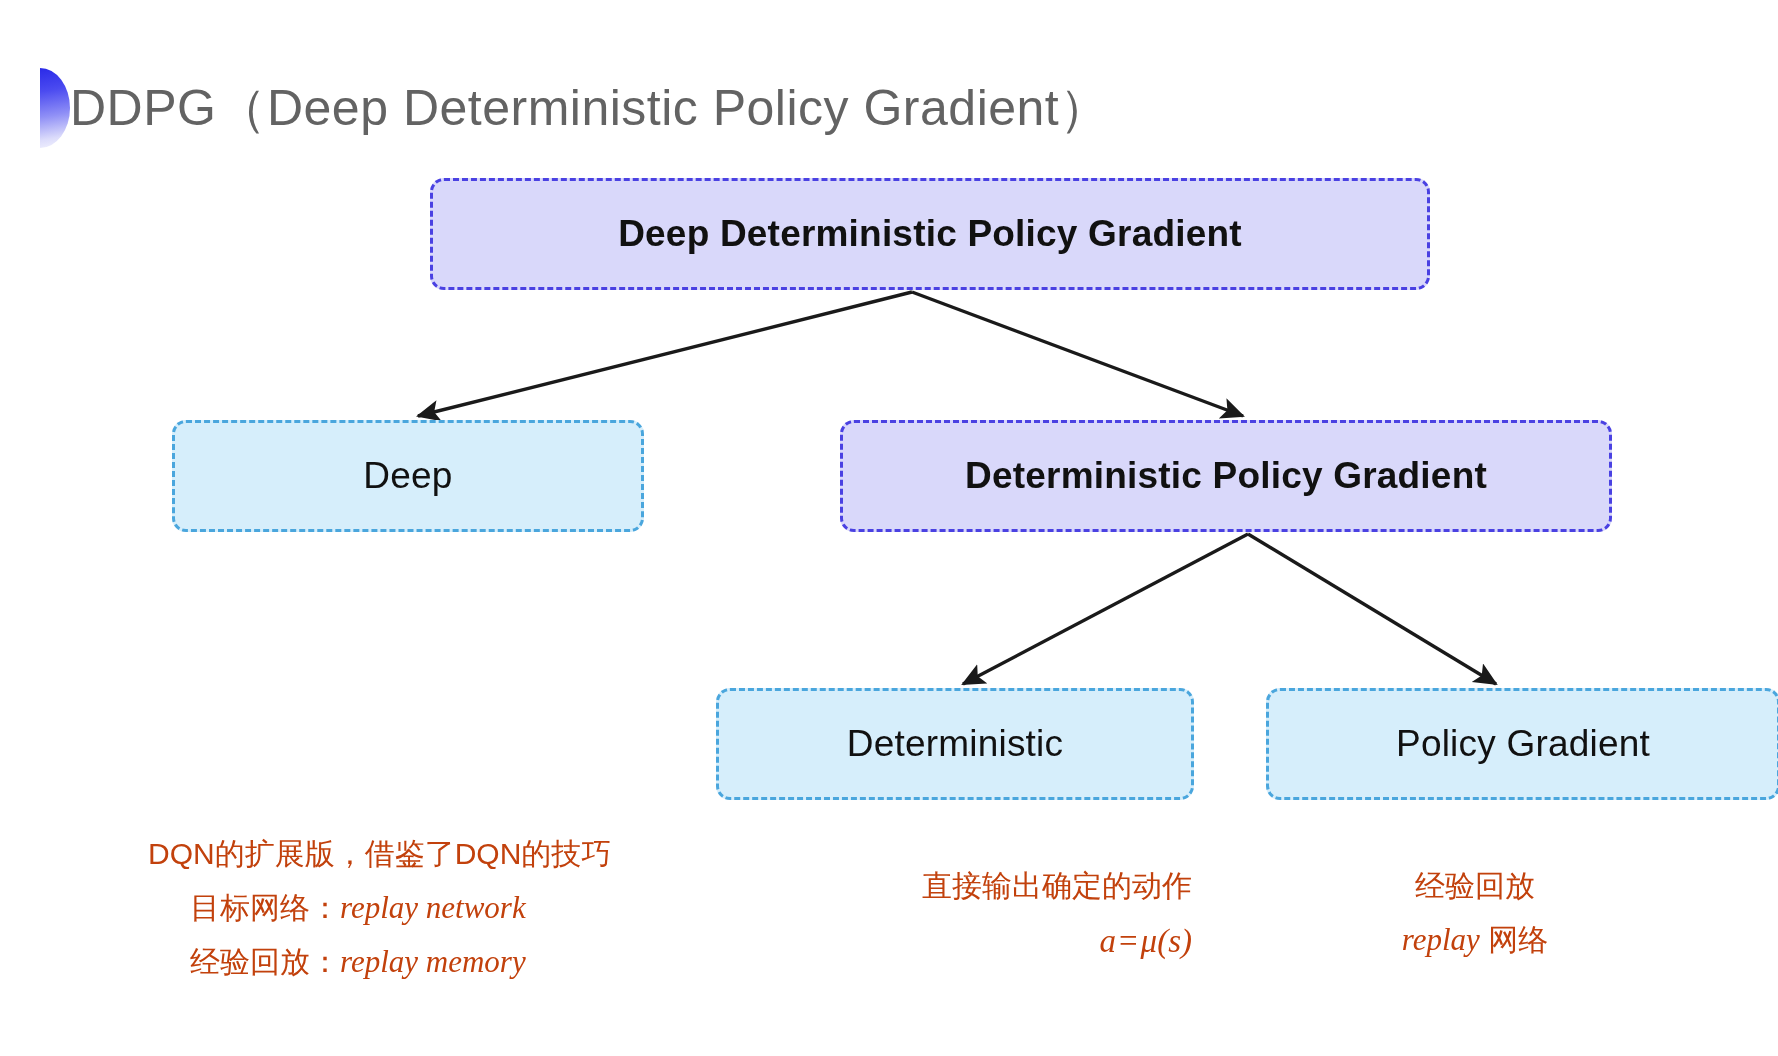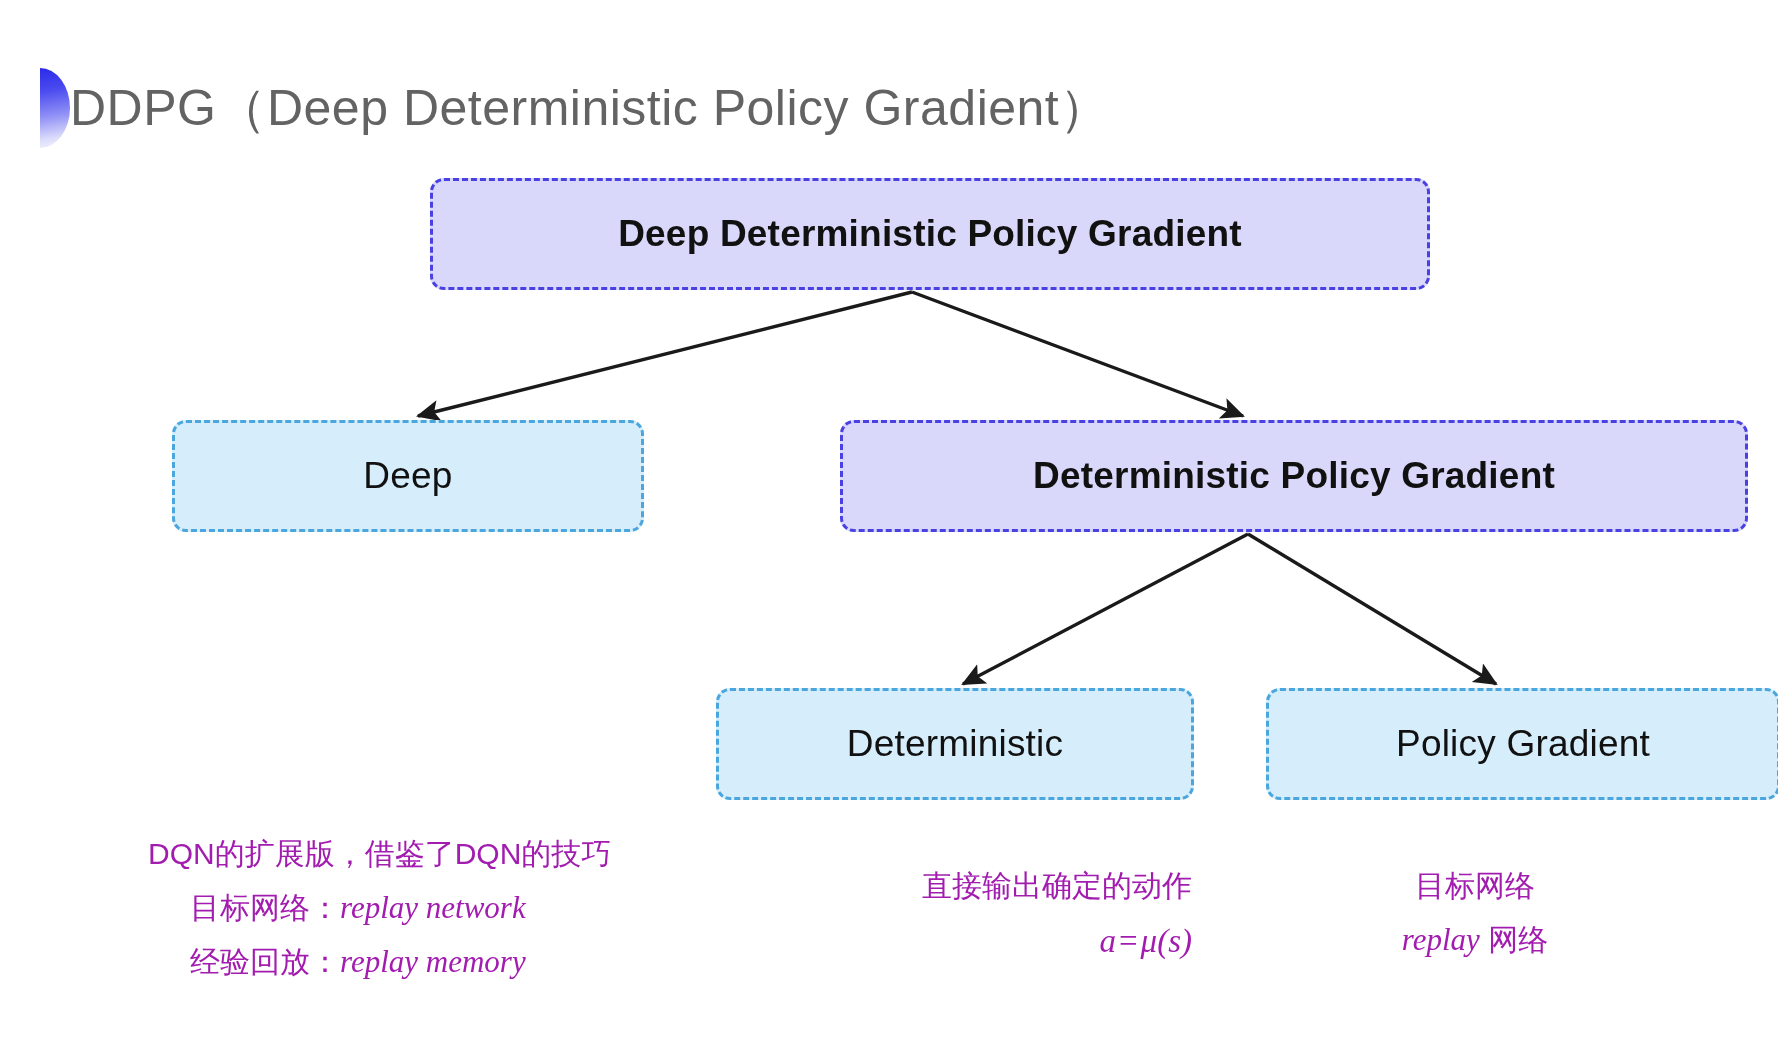--- a/index.html
+++ b/index.html
@@ -62,37 +62,37 @@
     border: 3px dashed #4a41e2;
   }
   .node.blue {
     background: #d6eefb;
     border: 3px dashed #4aa6dd;
     font-weight: 500;
   }
 
   #node-root   { left: 430px; top: 178px;  width: 1000px; height: 112px; }
   #node-deep   { left: 172px; top: 420px;  width: 472px;  height: 112px; }
-  #node-dpg    { left: 840px; top: 420px;  width: 908px;  height: 112px; text-align: center; }
+  #node-dpg    { left: 840px; top: 420px;  width: 772px;  height: 112px; text-align: center; }
   #node-det    { left: 716px; top: 688px;  width: 478px;  height: 112px; }
   #node-pg     { left: 1266px; top: 688px; width: 514px;  height: 112px; }
 
   
   #arrows {
     position: absolute;
     left: 0; top: 0;
     width: 1778px;
     height: 1056px;
     pointer-events: none;
   }
 
   
   .note {
     position: absolute;
-    color: #a21caf;
+    color: #c2410c;
     font-size: 30px;
     line-height: 1.75;
     white-space: nowrap;
   }
   .note-left  { left: 148px; top: 828px; text-align: center; }
   .note-left .ln { display: block; }
   .note-left .ln.l1 { text-align: left; }
   .note-left .ln.l2,
   .note-left .ln.l3 { text-align: left; padding-left: 42px; }
 
@@ -153,17 +153,17 @@
     <span class="ln l2"><span>目标网络：</span><span class="ital">replay network</span></span>
     <span class="ln l3"><span>经验回放：</span><span class="ital">replay memory</span></span>
   </div>
 
   <div class="note note-mid">
     <span class="ln">直接输出确定的动作</span>
     <span class="ln formula"><span>a</span><span class="op">=</span><span>μ(s)</span></span>
   </div>
 
   <div class="note note-right">
-    <span class="ln">目标网络</span>
+    <span class="ln">经验回放</span>
     <span class="ln"><span class="ital">replay</span><span> 网络</span></span>
   </div>
 
 </div>
 
 </body></html>

